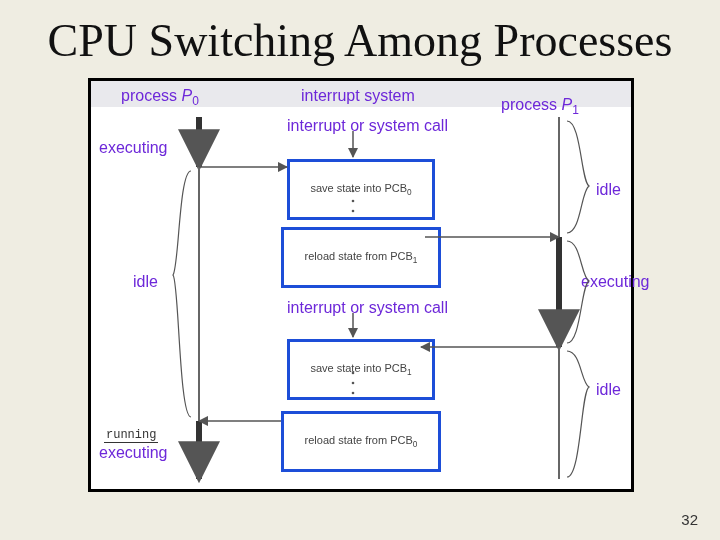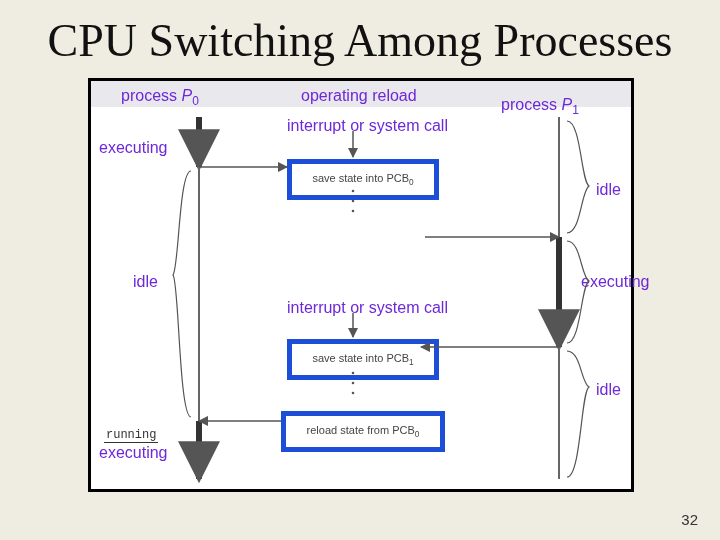--- a/index.html
+++ b/index.html
@@ -1,54 +1,55 @@
 <!DOCTYPE html>
 <html><head>
 <meta charset="utf-8">
 <style>
   html,body{margin:0;padding:0}
   body{width:720px;height:540px;background:#efede2;font-family:Georgia,'Times New Roman',serif;position:relative}
   .title{font-size:46px;text-align:center;padding:14px 0 6px;color:#111}
   .frame{position:absolute;left:88px;top:78px;width:540px;height:408px;background:#fff;border:3px solid #000}
   .hdr{position:absolute;left:0;top:0;right:0;height:26px;background:#e9e9ed}
   .lbl{position:absolute;font-family:Arial,Helvetica,sans-serif;font-size:16px;color:#6d28d9}
-  .box{position:absolute;border:5px solid #1d4ed8;background:#fff;font-family:Arial,Helvetica,sans-serif;font-size:11px;color:#444;text-align:center;padding:8px 6px;white-space:nowrap}
+  .box{position:absolute;border:3px solid #1d4ed8;background:#fff;font-family:Arial,Helvetica,sans-serif;font-size:11px;color:#444;text-align:center;padding:20px 6px;white-space:nowrap}
   sub{font-size:0.75em}
   .pgno{position:absolute;right:22px;bottom:12px;font-family:Arial,Helvetica,sans-serif;font-size:15px;color:#333}
   svg{position:absolute;left:0;top:0}
   .runtag{position:absolute;font-family:Liberation Mono, monospace;font-size:12px;color:#333;border-bottom:1px solid #333;padding:0 2px}
 </style>
 </head>
 <body>
 
 <div class="title">CPU Switching Among Processes</div>
 
 <div class="frame">
   <div class="hdr"></div>
 
   <div class="lbl" style="left:30px;top:6px">
     <span>process </span><i><span>P</span></i><sub>0</sub>
   </div>
-  <div class="lbl" style="left:210px;top:6px">operating reload</div>
+  <div class="lbl" style="left:210px;top:6px">interrupt system</div>
   <div class="lbl" style="left:410px;top:15px">
     <span>process </span><i><span>P</span></i><sub>1</sub>
   </div>
 
   <div class="lbl" style="left:8px;top:58px">executing</div>
   <div class="lbl" style="left:42px;top:192px">idle</div>
   <div class="lbl" style="left:8px;top:363px">executing</div>
 
   <div class="lbl" style="left:490px;top:192px">executing</div>
   <div class="lbl" style="left:505px;top:100px">idle</div>
   <div class="lbl" style="left:505px;top:300px">idle</div>
 
   <div class="lbl" style="left:196px;top:36px">interrupt or system call</div>
   <div class="lbl" style="left:196px;top:218px">interrupt or system call</div>
 
   <div class="box" style="left:196px;top:78px;width:130px"><span>save state into PCB</span><sub>0</sub></div>
+  <div class="box" style="left:190px;top:146px;width:142px"><span>reload state from PCB</span><sub>1</sub></div>
   <div class="box" style="left:196px;top:258px;width:130px"><span>save state into PCB</span><sub>1</sub></div>
   <div class="box" style="left:190px;top:330px;width:142px"><span>reload state from PCB</span><sub>0</sub></div>
 
   <svg width="540" height="408">
     <defs>
       <marker id="ah" viewBox="0 0 10 10" refX="9" refY="5" markerWidth="7" markerHeight="7" orient="auto">
         <path d="M0,0 L10,5 L0,10 z" fill="#555"></path>
       </marker>
     </defs>
 

